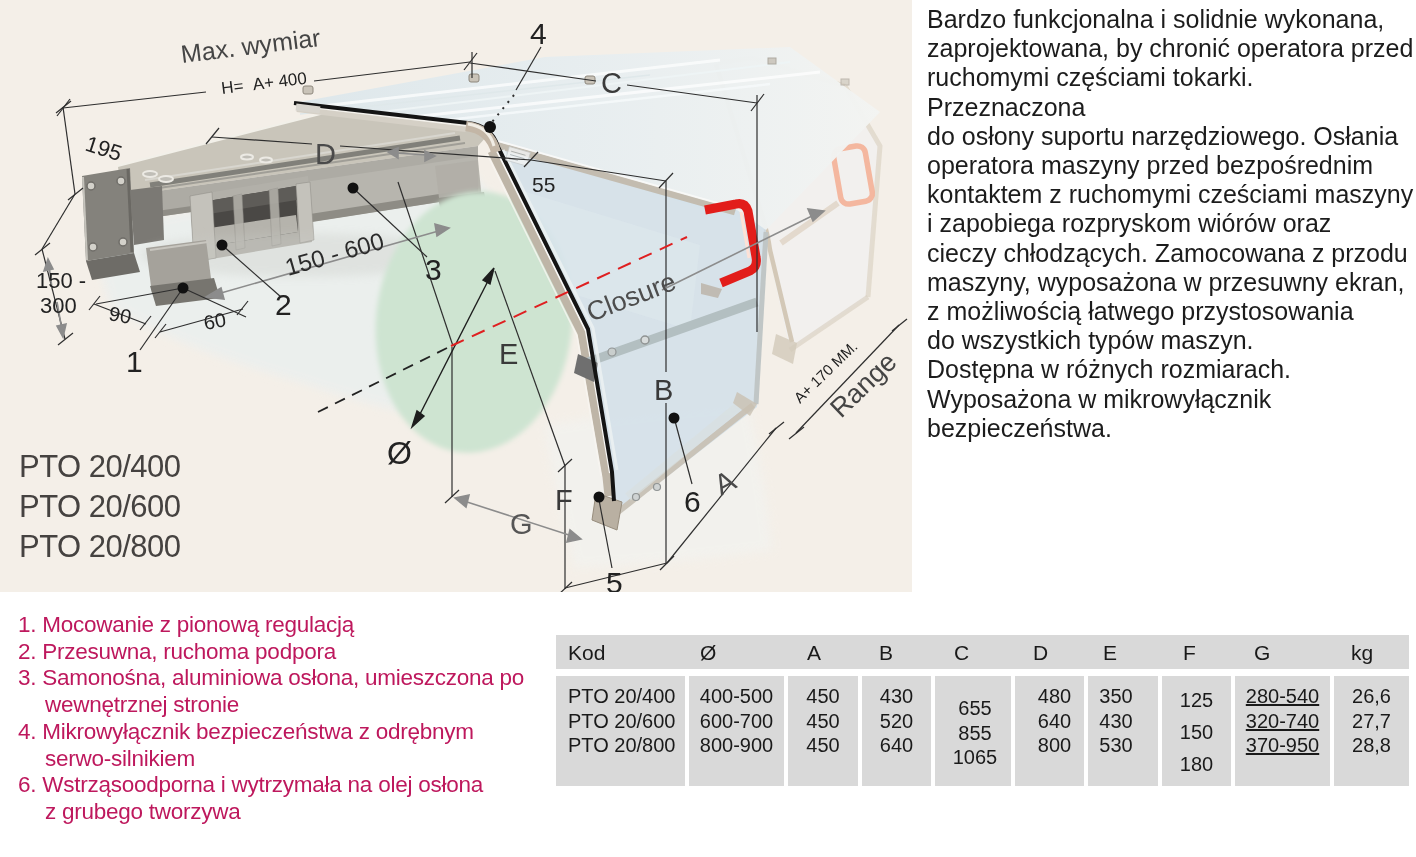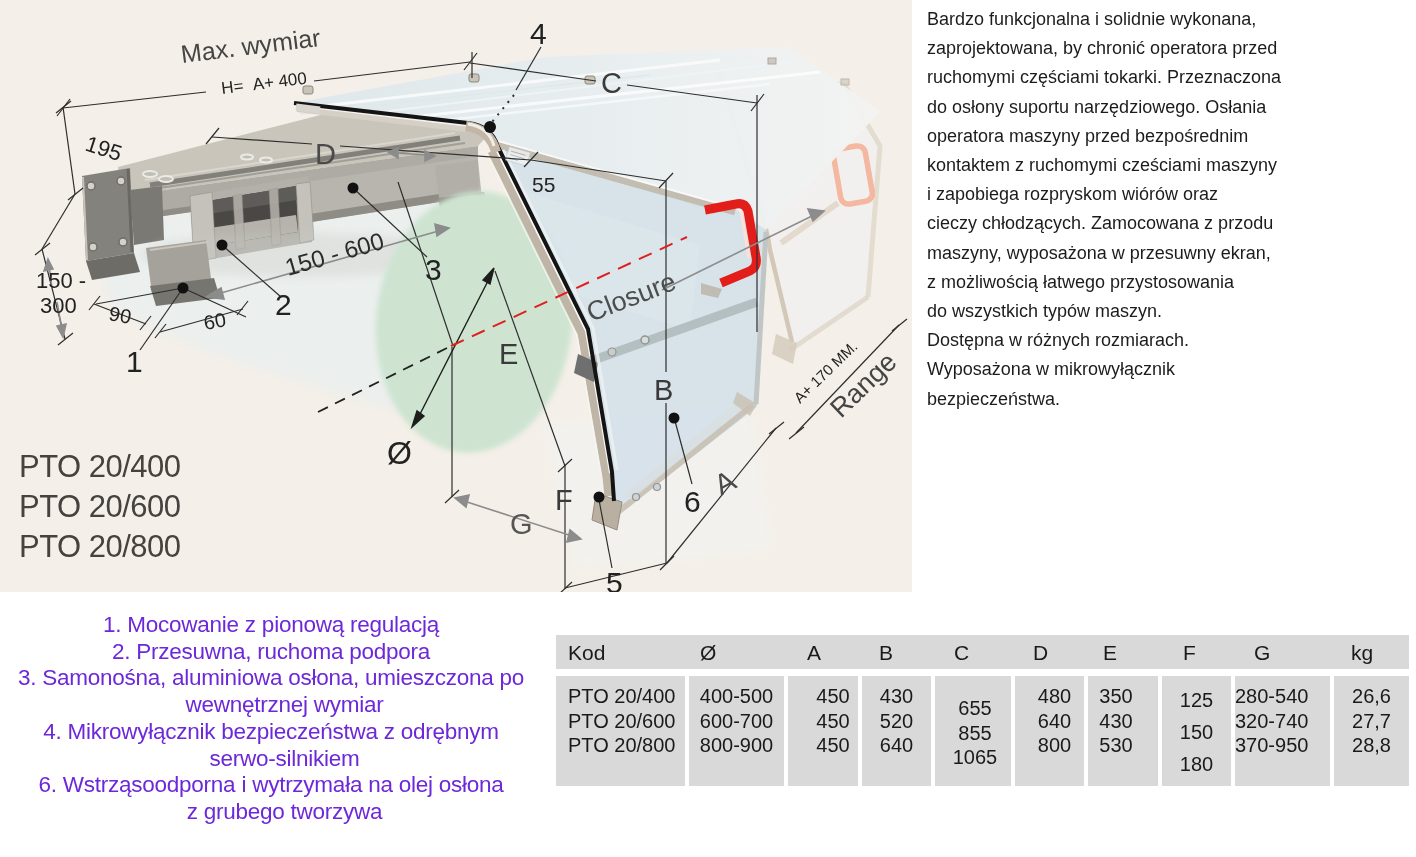--- a/index.html
+++ b/index.html
@@ -340,46 +340,46 @@
     <text x="532" y="192" font-size="21">55</text>
 
     <text x="591" y="322" font-size="27" fill="#4d4d4d" transform="rotate(-21 591 322)">Closure</text>
 
     <text x="800" y="404" font-size="15" transform="rotate(-44 800 404)">A+ 170 MM.</text>
 
     <text x="841" y="419" font-size="27" fill="#444444" transform="rotate(-44 841 419)">Range</text>
   </g>
 </svg>
 
-<div class="abs" style="left:927px;top:5px;width:489px;font-size:18px;line-height:29.2px;color:#1c1c1c;">
+<div class="abs" style="left:927px;top:5px;width:489px;font-size:25px;line-height:29.2px;color:#1c1c1c;">
 Bardzo funkcjonalna i solidnie wykonana,<br>
 zaprojektowana, by chronić operatora przed<br>
 ruchomymi częściami tokarki. Przeznaczona<br>
 do osłony suportu narzędziowego. Osłania<br>
 operatora maszyny przed bezpośrednim<br>
 kontaktem z ruchomymi cześciami maszyny<br>
 i zapobiega rozpryskom wiórów oraz<br>
 cieczy chłodzących. Zamocowana z przodu<br>
 maszyny, wyposażona w przesuwny ekran,<br>
 z możliwością łatwego przystosowania<br>
 do wszystkich typów maszyn.<br>
 Dostępna w różnych rozmiarach.<br>
 Wyposażona w mikrowyłącznik<br>
 bezpieczeństwa.
 </div>
 
 <div class="abs" style="left:19px;top:447px;font-size:31px;line-height:40px;color:#454240;letter-spacing:-0.5px;">
 PTO 20/400<br>PTO 20/600<br>PTO 20/800
 </div>
 
-<div class="abs" style="left:18px;top:612px;font-size:22.5px;line-height:26.7px;color:#6d28d9;letter-spacing:-0.25px;text-align:center;">
+<div class="abs" style="left:18px;top:612px;font-size:22.5px;line-height:26.7px;color:#be185d;letter-spacing:-0.25px;">
 <div>1.&nbsp;Mocowanie z pionową regulacją</div>
 <div>2.&nbsp;Przesuwna, ruchoma podpora</div>
 <div>3.&nbsp;Samonośna, aluminiowa osłona, umieszczona po</div>
-<div style="padding-left:27px">wewnętrznej wymiar</div>
+<div style="padding-left:27px">wewnętrznej stronie</div>
 <div>4.&nbsp;Mikrowyłącznik bezpieczeństwa z odrębnym</div>
 <div style="padding-left:27px">serwo-silnikiem</div>
 <div>6.&nbsp;Wstrząsoodporna i wytrzymała na olej osłona</div>
 <div style="padding-left:27px">z grubego tworzywa</div>
 </div>
 
 <div class="abs" style="left:556px;top:635px;width:853px;height:34px;background:#d9d9d9;"></div>
 <div class="abs" style="left:556px;top:635px;height:34px;font-size:21px;color:#1a1a1a;">
   <span class="abs" style="left:12px;top:6px;text-align:right;">Kod</span>
   <span class="abs" style="left:144px;top:6px;">Ø</span>
@@ -395,35 +395,35 @@
 
 <div class="abs" style="left:556px;top:676px;height:110px;font-size:20px;color:#1a1a1a;white-space:nowrap;">
 
   <div class="abs" style="left:0px;width:129px;height:110px;background:#d9d9d9;"></div>
   <div class="abs" style="left:12px;top:8px;line-height:24.6px;">PTO 20/400<br>PTO 20/600<br>PTO 20/800</div>
 
   <div class="abs" style="left:133px;width:95px;height:110px;background:#d9d9d9;"></div>
   <div class="abs" style="left:133px;top:8px;width:95px;line-height:24.6px;text-align:center;">400-500<br>600-700<br>800-900</div>
 
   <div class="abs" style="left:232px;width:70px;height:110px;background:#d9d9d9;"></div>
-  <div class="abs" style="left:232px;top:8px;width:70px;line-height:24.6px;text-align:center;margin-left:10px;">450<br>450<br>450</div>
+  <div class="abs" style="left:232px;top:8px;width:70px;line-height:24.6px;text-align:center;">450<br>450<br>450</div>
 
   <div class="abs" style="left:306px;width:69px;height:110px;background:#d9d9d9;"></div>
   <div class="abs" style="left:306px;top:8px;width:69px;line-height:24.6px;text-align:center;">430<br>520<br>640</div>
 
   <div class="abs" style="left:379px;width:76px;height:110px;background:#d9d9d9;"></div>
   <div class="abs" style="left:379px;top:8px;width:80px;line-height:24.6px;text-align:center;margin-top:12px;">655<br>855<br>1065</div>
 
   <div class="abs" style="left:459px;width:69px;height:110px;background:#d9d9d9;"></div>
   <div class="abs" style="left:459px;top:8px;width:79px;line-height:24.6px;text-align:center;">480<br>640<br>800</div>
 
   <div class="abs" style="left:532px;width:70px;height:110px;background:#d9d9d9;"></div>
   <div class="abs" style="left:532px;top:8px;width:56px;line-height:24.6px;text-align:center;">350<br>430<br>530</div>
 
   <div class="abs" style="left:606px;width:69px;height:110px;background:#d9d9d9;"></div>
   <div class="abs" style="left:606px;top:8px;width:69px;line-height:32px;text-align:center;">125<br>150<br>180</div>
 
   <div class="abs" style="left:679px;width:95px;height:110px;background:#d9d9d9;"></div>
-  <div class="abs" style="left:679px;top:8px;width:95px;line-height:24.6px;">280-540<br>320-740<br>370-950</div>
+  <div class="abs" style="left:679px;top:8px;width:95px;line-height:24.6px;text-align:center;text-decoration:underline;">280-540<br>320-740<br>370-950</div>
 
   <div class="abs" style="left:778px;width:75px;height:110px;background:#d9d9d9;"></div>
   <div class="abs" style="left:778px;top:8px;width:75px;line-height:24.6px;text-align:center;">26,6<br>27,7<br>28,8</div>
 </div>
 
 </body></html>

